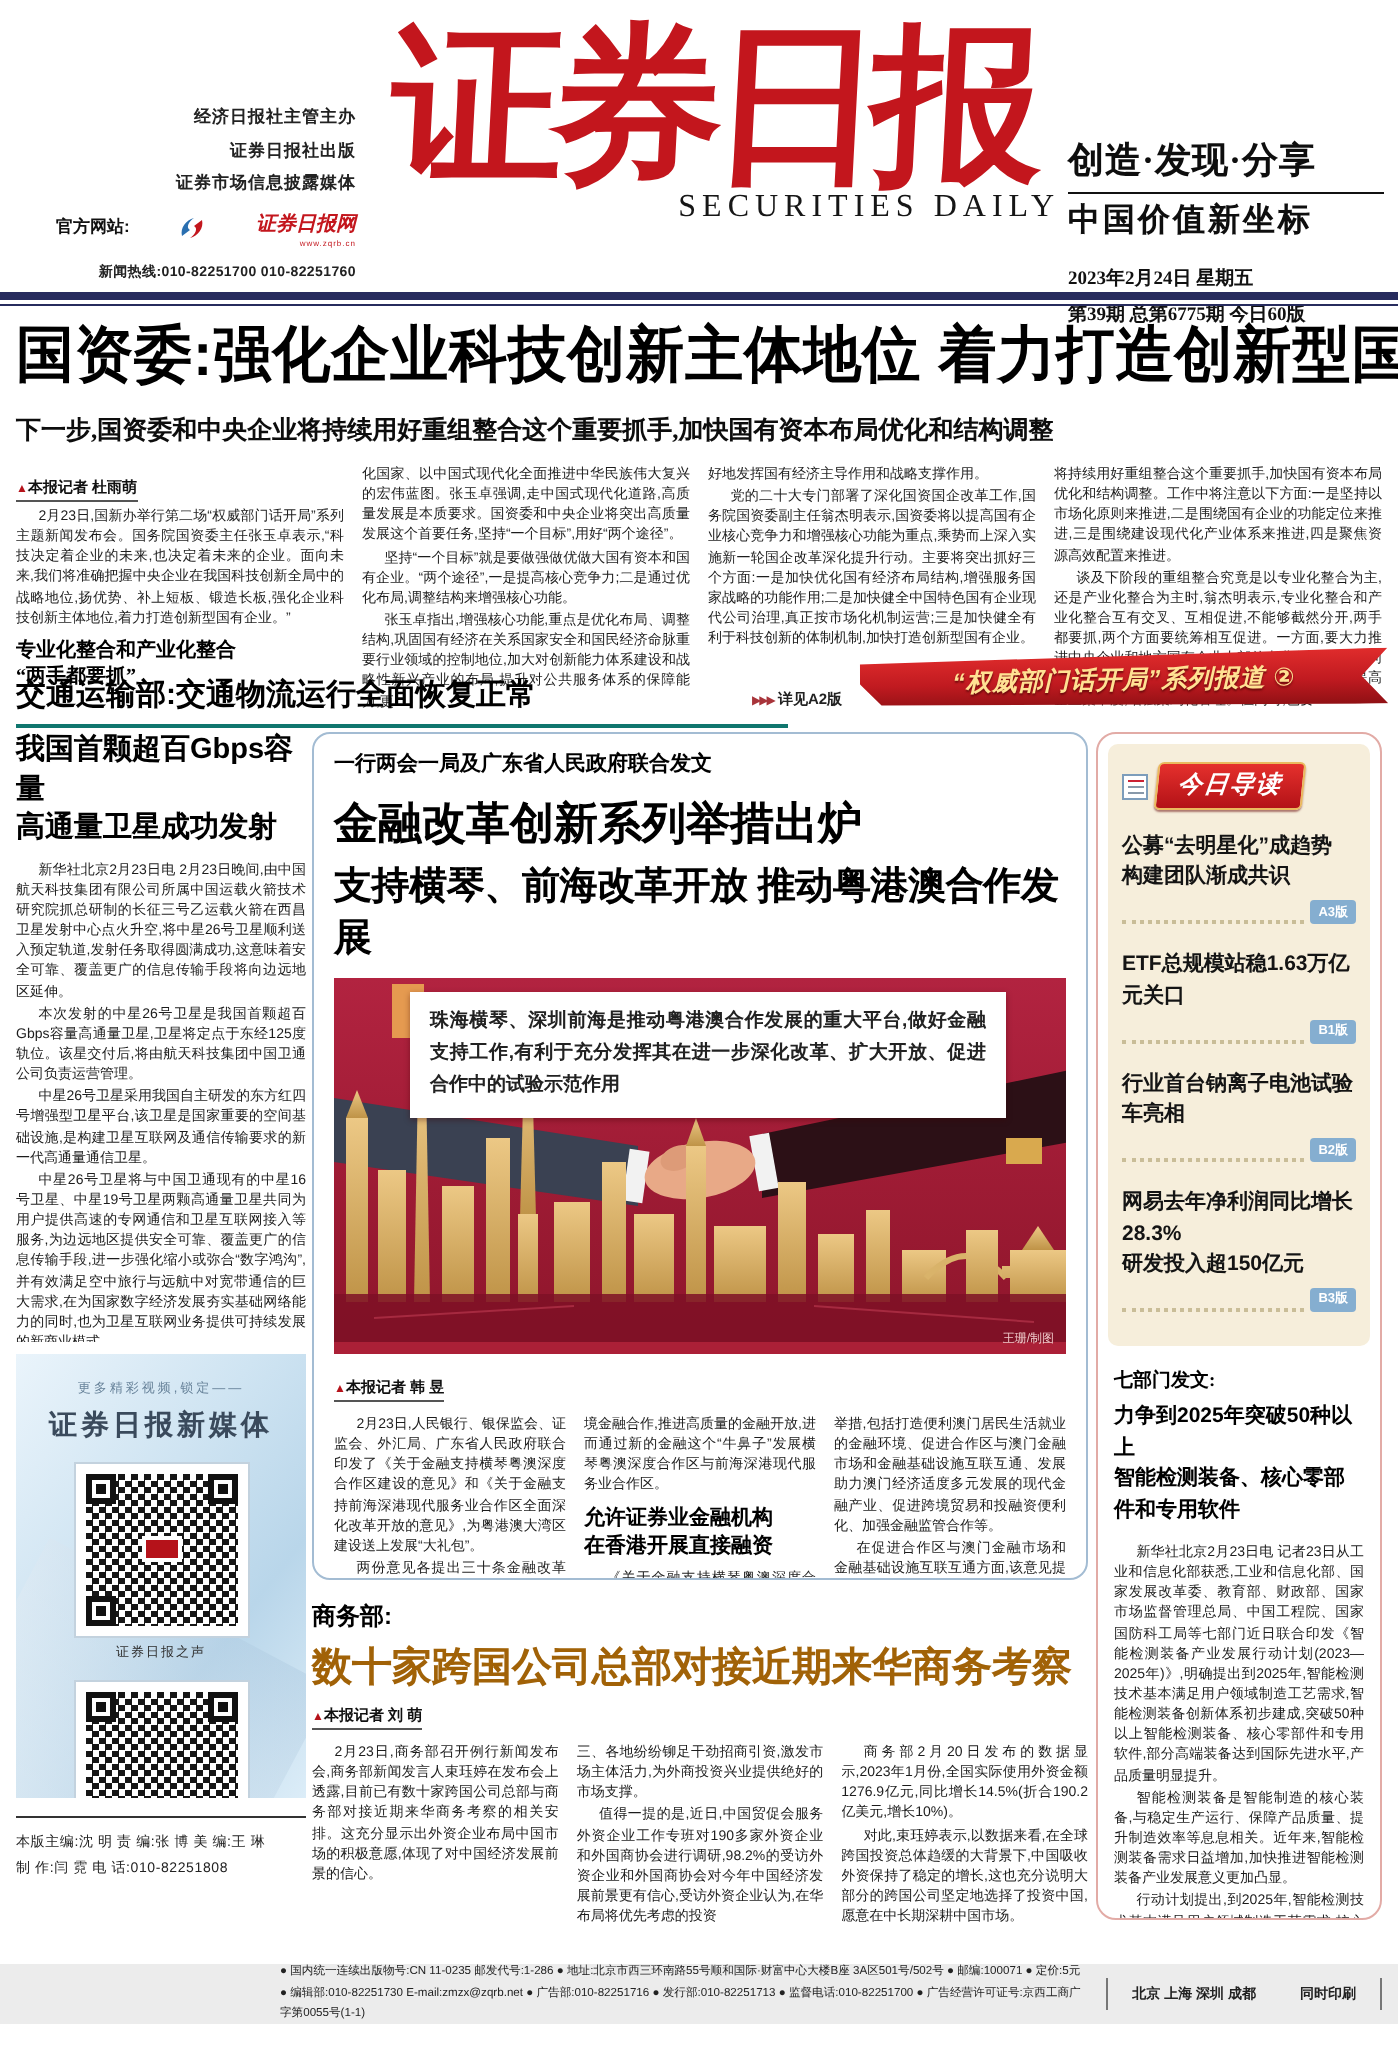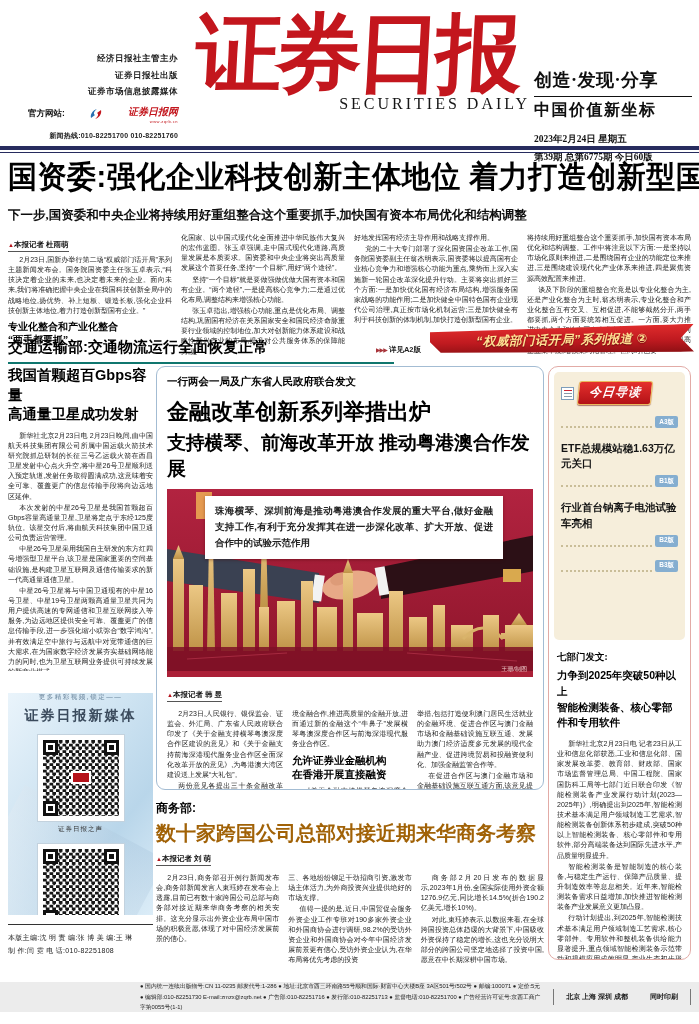--- a/index.html
+++ b/index.html
@@ -46,21 +46,21 @@
   .transport h2 { font-size:15px; font-weight:800; color:#000; }
   .seemore { left:376px; top:345px; font-size:7.5px; font-weight:bold; color:#222; }
   .seemore .tri { color:#a8343a; font-size:6px; letter-spacing:-1px; }
   .ribbon { left:430px; top:326px; width:264px; height:28px; background:linear-gradient(180deg,#e02c2c 0%,#c01a20 55%,#8f1014 100%); clip-path:polygon(0 14%,100% 0,95% 50%,100% 100%,4% 88%,0 50%); display:flex; align-items:center; justify-content:center; transform:rotate(-1deg); }
   .ribbon span { font-size:12.5px; font-weight:800; font-style:italic; color:#ffe193; text-shadow:0 1px 1px #6e0a0c; letter-spacing:.5px; }
 
   
   .leftcol { left:8px; top:366px; width:145px; }
   .sat-head { font-size:14.5px; font-weight:800; line-height:1.35; color:#000; }
   .sat-body { margin-top:6px; height:240px; overflow:hidden; }
-  .newmedia { margin-top:22px; width:145px; height:222px; background:linear-gradient(128deg,#eaf4fb 0%,#cfe4f2 38%,#b9d6ea 68%,#dcedf8 100%); text-align:center; position:relative; overflow:hidden; }
+  .newmedia { margin-top:6px; width:145px; height:222px; background:linear-gradient(128deg,#eaf4fb 0%,#cfe4f2 38%,#b9d6ea 68%,#dcedf8 100%); text-align:center; padding-top:13px; position:relative; overflow:hidden; }
   .newmedia::before { content:""; position:absolute; left:-30px; top:120px; width:160px; height:160px; background:linear-gradient(45deg,rgba(255,255,255,.5),rgba(120,160,195,.18)); transform:rotate(28deg); }
   .nm-tag { position:relative; font-size:6.5px; color:#68839a; letter-spacing:1.5px; }
   .nm-title { position:relative; margin-top:5px; font-size:14px; font-weight:800; letter-spacing:2px; color:#3a4a5c; }
   .qrbox { position:relative; width:88px; margin:9px auto 0; background:#fff; border:1px solid #c3d2de; padding:5px; }
   .qr { position:relative; width:76px; height:76px; background-image:repeating-conic-gradient(#161616 0% 25%, #fff 0% 50%); background-size:6.5px 6.5px; }
   .fp { position:absolute; width:15px; height:15px; border:3px solid #111; background:#fff; }
   .fp::after { content:""; position:absolute; left:2px; top:2px; width:5px; height:5px; background:#111; }
   .fp.tl { left:0; top:0; } .fp.tr { right:0; top:0; } .fp.bl { left:0; bottom:0; }
   .qr-center-logo { position:absolute; left:28px; top:31px; width:20px; height:13px; background:#b5121a; border:2px solid #fff; }
   .qr-label { position:relative; margin-top:3px; font-size:6.5px; color:#2e2e2e; letter-spacing:1px; }
@@ -339,40 +339,44 @@
     </div>
   </div>
 
   <div class="abs rightcol">
     <div class="guide">
       <div class="guide-head">
         <span class="news-icon"></span>
         <span class="guide-badge">今日导读</span>
       </div>
       <div class="g-item">
+        <div class="g-text preline">公募“去明星化”成趋势
+构建团队渐成共识</div>
         <div class="g-leader">
             <span class="g-dots"></span>
             <span class="page-badge">A3版</span>
           </div>
       </div>
       <div class="g-item">
         <div class="g-text preline">ETF总规模站稳1.63万亿元关口</div>
         <div class="g-leader">
             <span class="g-dots"></span>
             <span class="page-badge">B1版</span>
           </div>
       </div>
       <div class="g-item">
         <div class="g-text preline">行业首台钠离子电池试验车亮相</div>
         <div class="g-leader">
             <span class="g-dots"></span>
             <span class="page-badge">B2版</span>
           </div>
       </div>
       <div class="g-item">
+        <div class="g-text preline">网易去年净利润同比增长28.3%
+研发投入超150亿元</div>
         <div class="g-leader">
             <span class="g-dots"></span>
             <span class="page-badge">B3版</span>
           </div>
       </div>
     </div>
 
     <div class="seven">
       <div class="s-kicker">七部门发文:</div>
       <h3 class="s-head preline">力争到2025年突破50种以上

